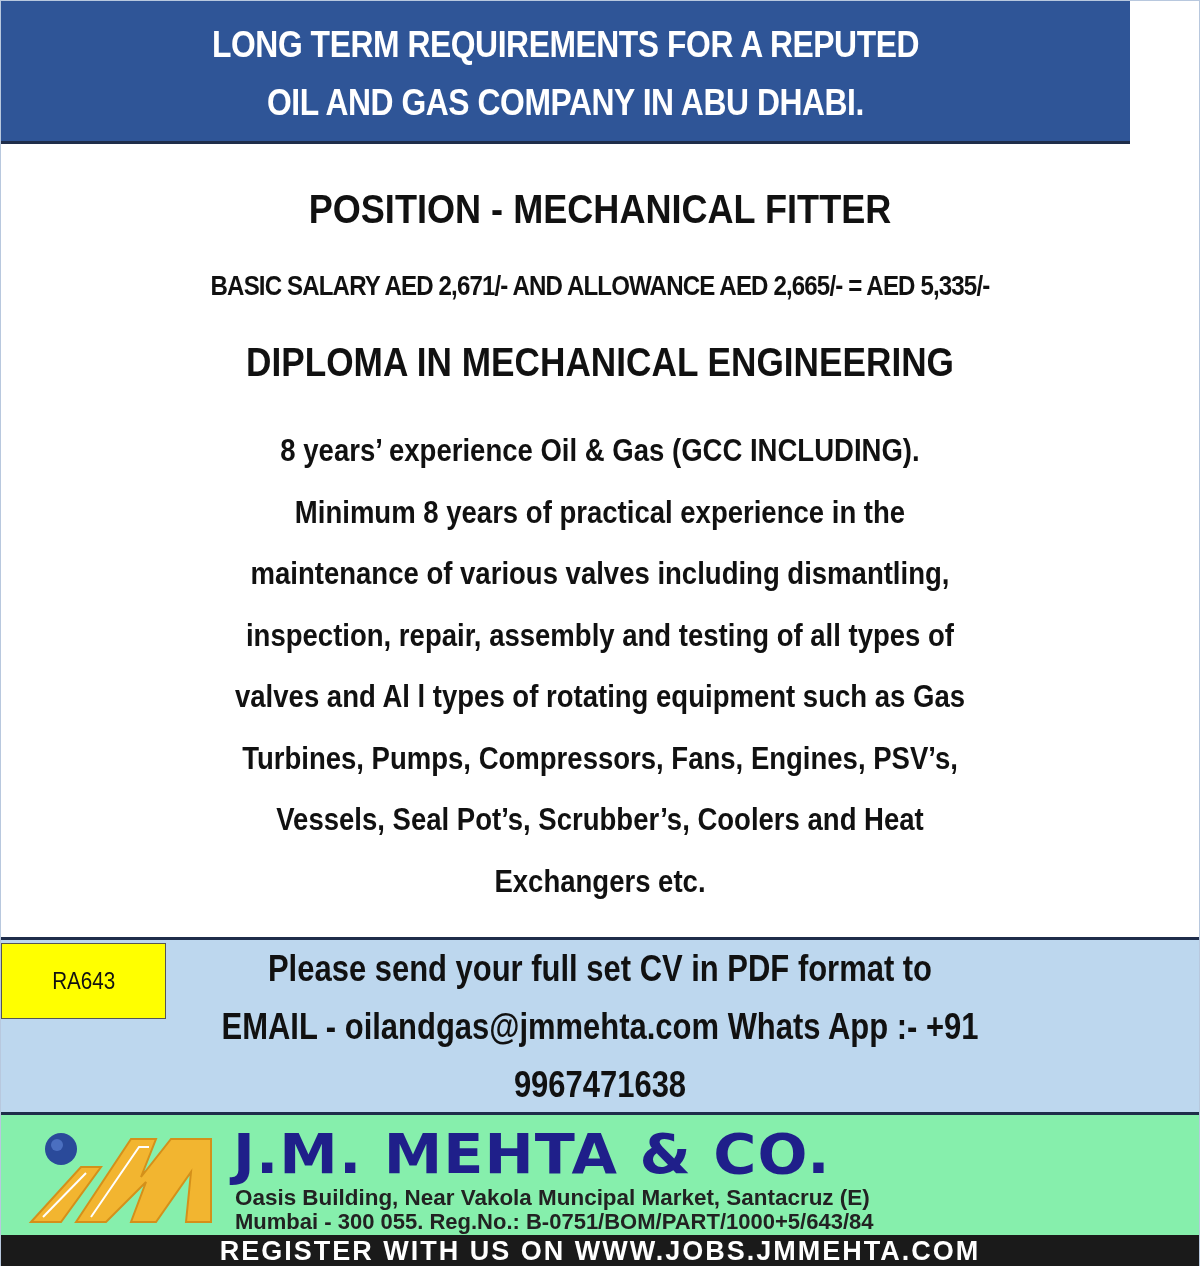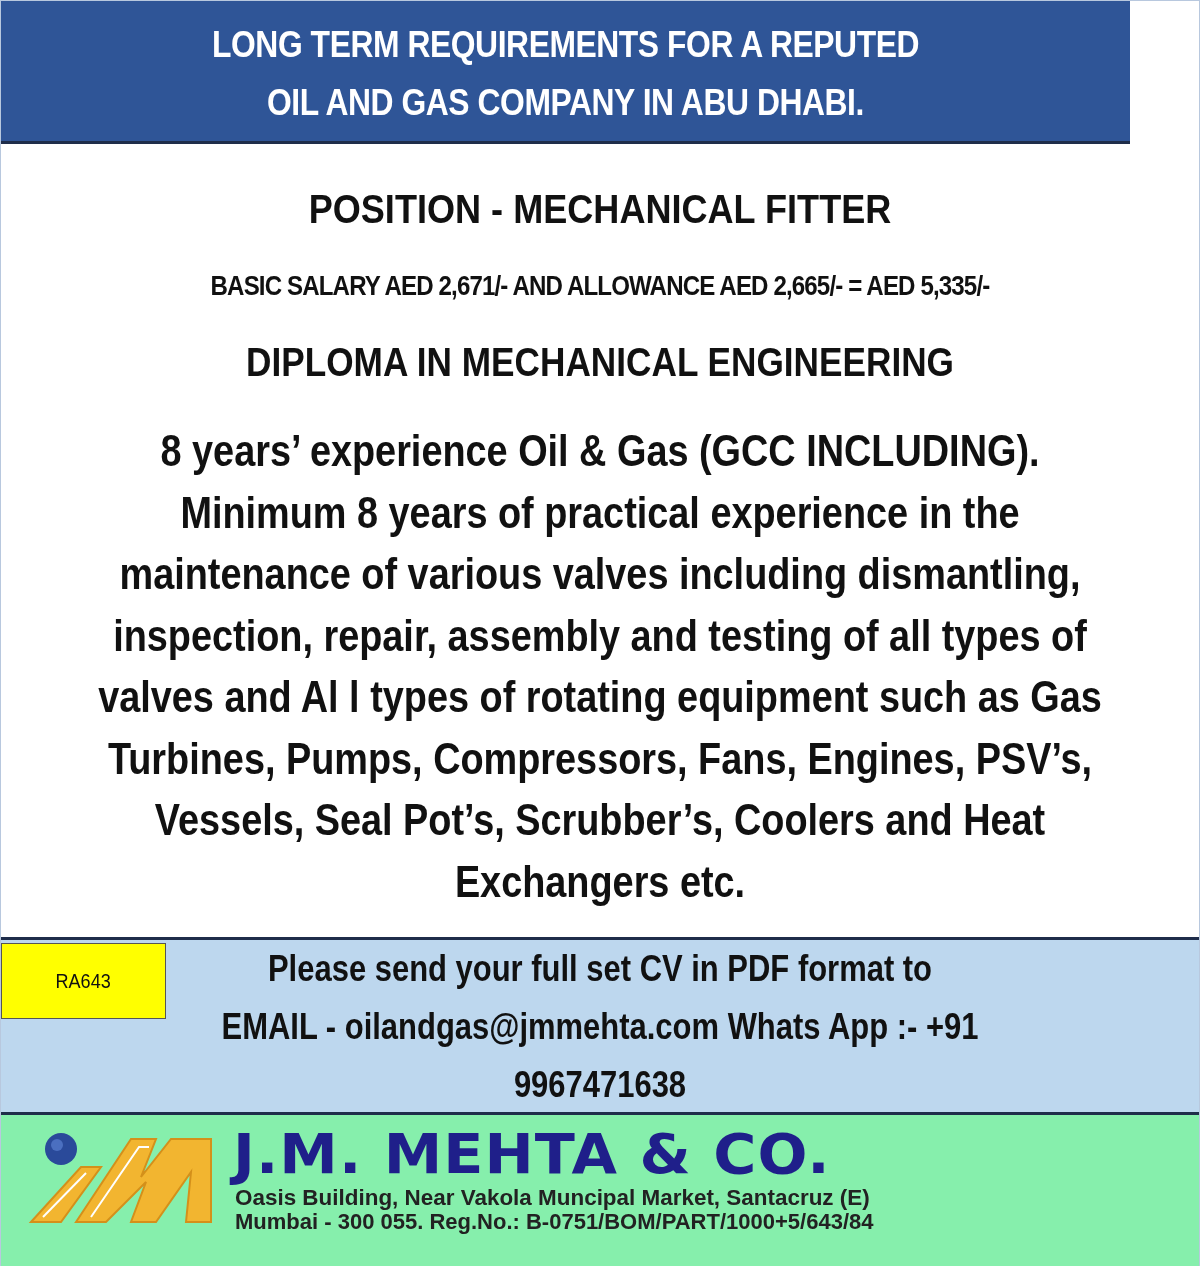--- a/index.html
+++ b/index.html
@@ -22,34 +22,34 @@
     font-size: 37px; line-height: 58px; letter-spacing: -0.5px;
     transform: scaleX(0.86); transform-origin: center;
   }
   .header .line:first-child { margin-top: 15px; }
   .main { position: absolute; left: 0; top: 143px; width: 1198px; text-align: center; color: #111; font-weight: bold; }
   .position { position: absolute; left: 0; width: 100%; top: 42px; font-size: 41px; transform: scaleX(0.88); }
   .salary   { position: absolute; left: 0; width: 100%; top: 126px; font-size: 28px; letter-spacing: -1px; transform: scaleX(0.86); }
   .diploma  { position: absolute; left: 0; width: 100%; top: 196px; font-size: 40px; transform: scaleX(0.88); }
   .desc {
     position: absolute; left: 0; width: 100%; top: 276px;
-    font-size: 44px; line-height: 61.5px;
+    font-size: 32px; line-height: 61.5px;
   }
   .desc div { transform: scaleX(0.86); white-space: nowrap; }
   .contact {
     position: absolute; left: 0; top: 936px; width: 1198px; height: 172px;
     background: #bdd7ee; border-top: 3px solid #1f2d4a; border-bottom: 3px solid #1f2d4a;
     color: #111; font-weight: bold; text-align: center;
   }
   .contact .cl { font-size: 36px; line-height: 58px; transform: scaleX(0.86); white-space: nowrap; }
   .contact .cl:first-of-type { margin-top: 2px; }
   .ref-badge {
     position: absolute; left: 0; top: 3px; width: 165px; height: 76px;
     background: #ffff00; border: 1px solid #555; box-sizing: border-box;
-    font-size: 21px; font-weight: normal; line-height: 74px; text-align: center; z-index: 2;
+    font-size: 24px; font-weight: normal; line-height: 74px; text-align: center; z-index: 2;
   }
   .ref-badge span { display: inline-block; transform: scaleX(0.86); }
   .footer { position: absolute; left: 0; top: 1114px; width: 1198px; height: 152px; background: #86efac; }
   .logo { position: absolute; left: 20px; top: 12px; width: 200px; height: 100px; }
   .company {
     position: absolute; left: 232px; top: 6px; font-size: 56px; font-weight: bold;
     color: #1f1f8a; letter-spacing: 1px; font-family: "DejaVu Sans", sans-serif;
     transform: scaleX(1.05); transform-origin: left;
   }
   .addr {
@@ -104,15 +104,16 @@
       <circle cx="40" cy="22" r="16" fill="#2a4a9a"></circle>
       <circle cx="36" cy="18" r="6" fill="#5a7fd0" opacity="0.7"></circle>
       <polygon points="10,95 60,40 80,40 40,95" fill="#f2b530" stroke="#d4901a" stroke-width="2"></polygon>
       <polygon points="55,95 110,12 135,12 120,50 150,12 190,12 190,95 165,95 170,45 135,95 110,95 125,55 85,95" fill="#f2b530" stroke="#d4901a" stroke-width="2"></polygon>
       <polyline points="22,90 65,46" stroke="#fff" stroke-width="2" fill="none"></polyline>
       <polyline points="70,90 118,20 128,20" stroke="#fff" stroke-width="2" fill="none"></polyline>
     </svg>
     <div class="company">J.M. MEHTA &amp; CO.</div>
     <div class="addr addr1">Oasis Building, Near Vakola Muncipal Market, Santacruz (E)</div>
     <div class="addr addr2">Mumbai - 300 055.  Reg.No.: B-0751/BOM/PART/1000+5/643/84</div>
+    <div class="regbar">REGISTER WITH US ON WWW.JOBS.JMMEHTA.COM</div>
   </div>
 
 </div>
 
 </body></html>

